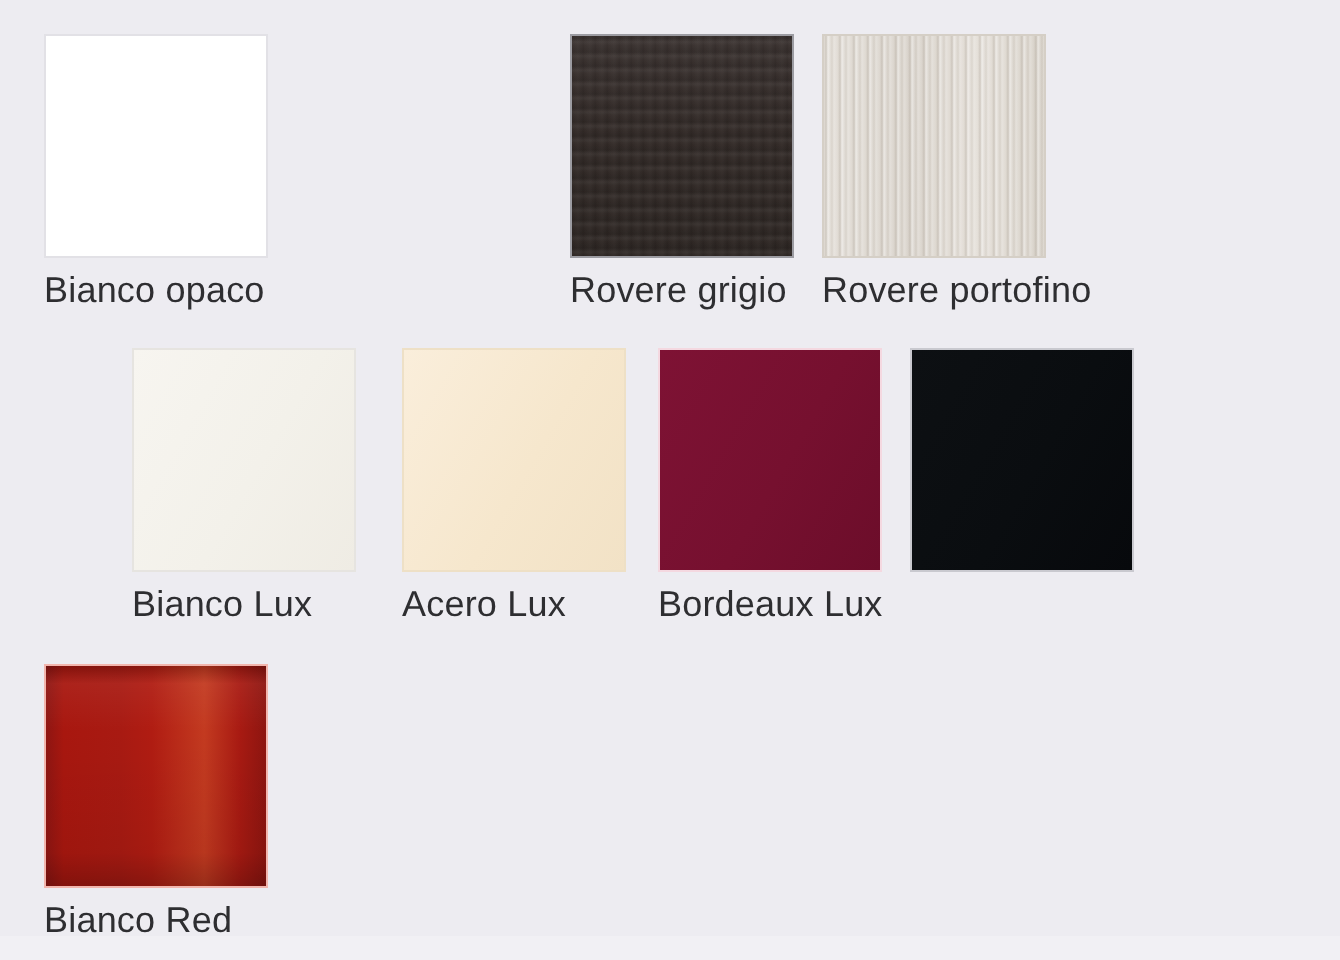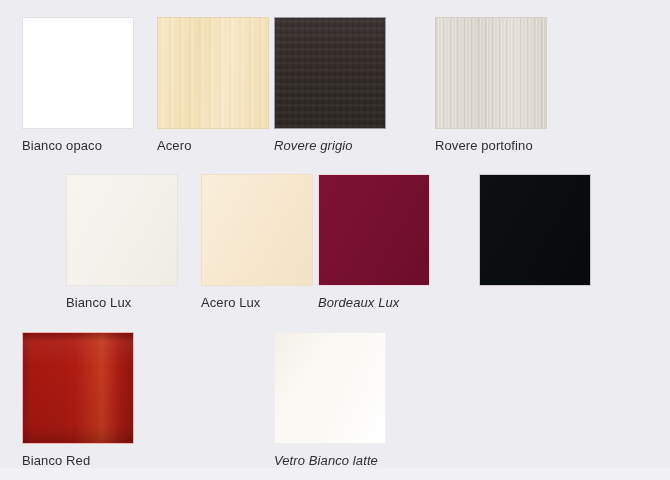--- a/index.html
+++ b/index.html
@@ -47,22 +47,22 @@
   .row-3 { top: 315px; }
 
   .swatch-cell {
     position: absolute;
     top: 0;
     width: 125px;
     height: 155px;
   }
   .col-1 { left: 22px; }
   .col-2 { left: 157px; }
-  .col-3 { left: 274px; font-style: italic; }
-  .col-4 { left: 435px; }
+  .col-3 { left: 285px; }
+  .col-4 { left: 411px; }
   .col-5 { left: 538px; }
 
   .chip {
     position: relative;
     width: 112px;
     height: 112px;
     top: 17px;
     border: 1px solid rgba(0,0,0,0.06);
     overflow: hidden;
     background-color: #ffffff;
@@ -72,21 +72,21 @@
     position: absolute;
     inset: 0;
     pointer-events: none;
   }
 
   .chip-label {
     position: absolute;
     top: 138px;
     left: 0;
     width: 170px;
-    font-size: 13px;
+    font-size: 18px;
     line-height: 15px;
     color: #2e2e31;
     letter-spacing: 0.1px;
     white-space: nowrap;
   }
 
   
 
   
   .f-bianco-opaco {
@@ -249,26 +249,20 @@
 
   <div class="swatch-row row-1">
 
     <div class="swatch-cell col-1">
       <div class="chip f-bianco-opaco">
         <div class="grain"></div>
       </div>
       <div class="chip-label">Bianco opaco</div>
     </div>
 
-    <div class="swatch-cell col-2">
-      <div class="chip f-acero">
-        <div class="grain"></div>
-      </div>
-      <div class="chip-label">Acero</div>
-    </div>
 
     <div class="swatch-cell col-3">
       <div class="chip f-rovere-grigio">
         <div class="grain"></div>
       </div>
       <div class="chip-label">Rovere grigio</div>
     </div>
 
     <div class="swatch-cell col-4">
       <div class="chip f-rovere-portofino">
@@ -314,24 +308,18 @@
   <div class="swatch-row row-3">
 
     <div class="swatch-cell col-1">
       <div class="chip f-vetro-red">
         <div class="grain"></div>
       </div>
       <div class="chip-label">Bianco Red</div>
     </div>
 
 
-    <div class="swatch-cell col-3">
-      <div class="chip f-vetro-bianco-latte">
-        <div class="grain"></div>
-      </div>
-      <div class="chip-label">Vetro Bianco latte</div>
-    </div>
 
   </div>
 
 </div>
 
 <div class="bottom-band"></div>
 
 </body></html>

